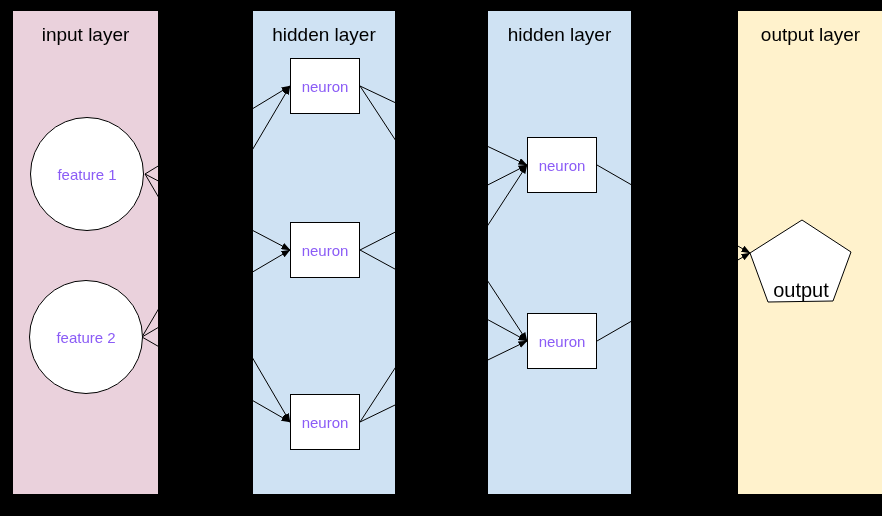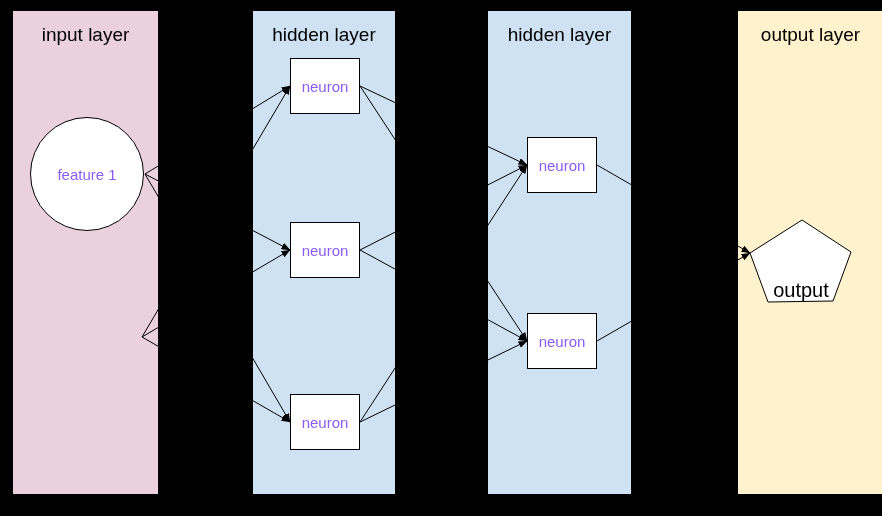--- a/index.html
+++ b/index.html
@@ -102,20 +102,21 @@
       <line x1="360" y1="250" x2="527" y2="341" marker-end="url(#arrow)"></line>
       <line x1="360" y1="422" x2="527" y2="165" marker-end="url(#arrow)"></line>
       <line x1="360" y1="422" x2="527" y2="341" marker-end="url(#arrow)"></line>
       <line x1="597" y1="165" x2="750" y2="253" marker-end="url(#arrow)"></line>
       <line x1="597" y1="341" x2="750" y2="253" marker-end="url(#arrow)"></line>
     </g>
     <polygon points="802,220 851,252 833,301 768,302 750,253" fill="#fff" stroke="#000" stroke-width="1"></polygon>
   </svg>
 
   <div class="node circle node-f1">feature 1</div>
+  <div class="node circle node-f2">feature 2</div>
 
   <div class="node node-h1a">neuron</div>
   <div class="node node-h1b">neuron</div>
   <div class="node node-h1c">neuron</div>
 
   <div class="node node-h2a">neuron</div>
   <div class="node node-h2b">neuron</div>
 
   <div class="output-label">output</div>
 </div>

